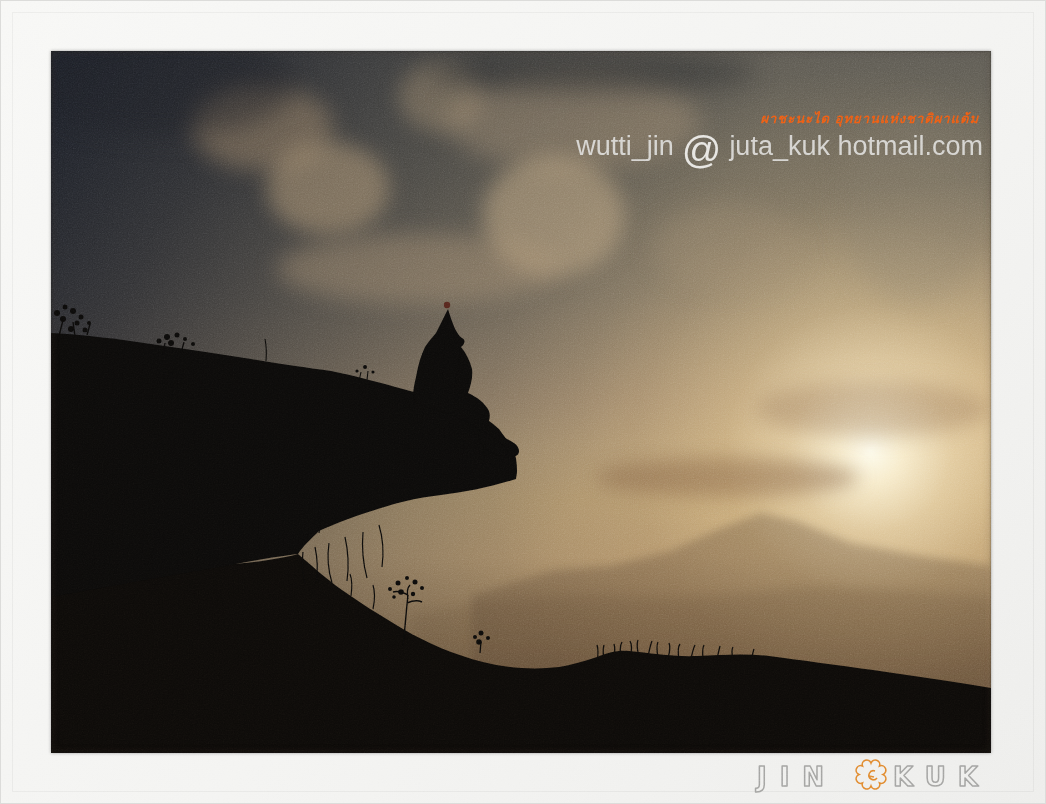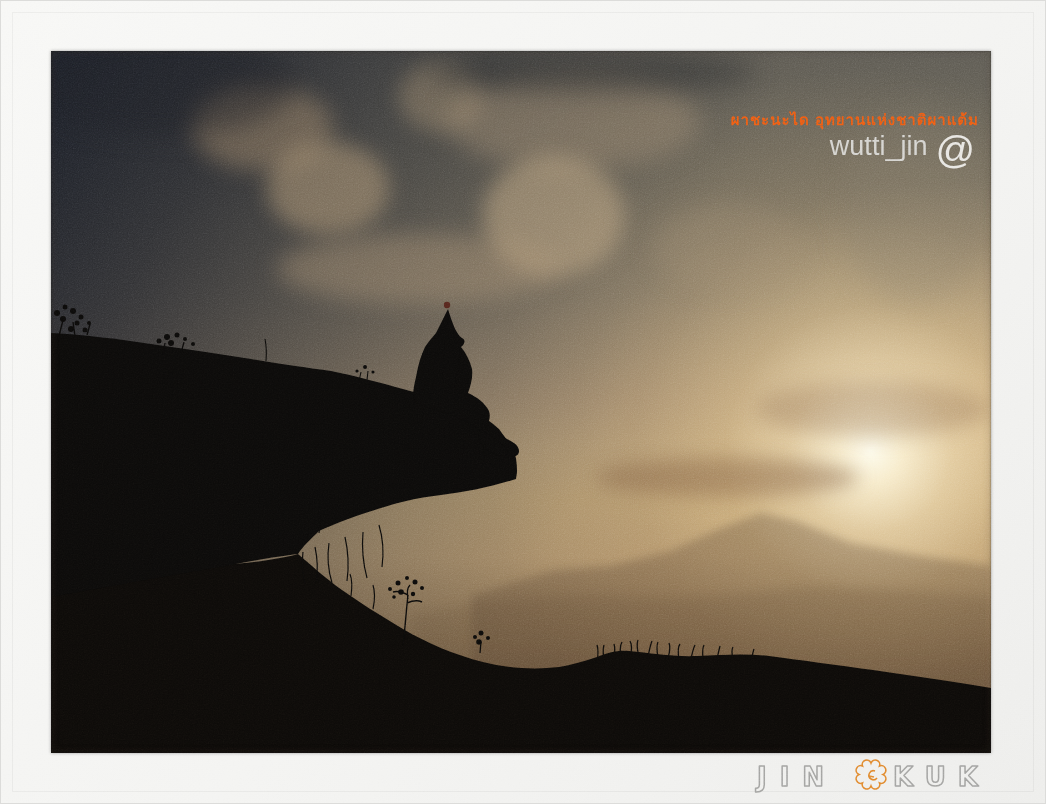--- a/index.html
+++ b/index.html
@@ -39,21 +39,21 @@
   .c8 {left:24%;top:26%; width:30%;height:10%;background:rgba(175,150,118,0.40);filter:blur(11px);}
   .c9 {left:58%;top:58%; width:28%;height:5.5%;background:rgba(130,95,65,0.45);filter:blur(9px);}
   .c10{left:75%;top:47%; width:25%;height:8%; background:rgba(140,105,75,0.35);filter:blur(10px);}
   .c11{left:40%;top:0%;  width:35%;height:6%; background:rgba(40,42,44,0.50);filter:blur(12px);}
   .c12{left:-2%;top:-2%; width:28%;height:14%;background:rgba(28,30,36,0.50);filter:blur(12px);}
   .scene{position:absolute;inset:0;width:100%;height:100%;}
   .photo-edge{position:absolute;inset:0;pointer-events:none;
     box-shadow:inset 0 0 2px rgba(25,25,25,0.6), inset 0 0 8px rgba(60,50,40,0.25);}
   .caption-thai{
     position:absolute;top:57px;right:12px;
-    color:#ee5a10;font-size:15px;font-weight:bold;
+    color:#ee5a10;font-size:13px;font-style:italic;font-weight:bold;
     letter-spacing:1px;white-space:nowrap;
   }
   .caption-email{
     position:absolute;top:80px;right:8px;
     color:#dcdbd8;font-size:27px;opacity:0.93;
     white-space:nowrap;display:flex;
   }
   .caption-email .at{
     font-size:39px;font-weight:normal;margin:0 8px;line-height:1;
     position:relative;top:-1px;color:#f0efec;
@@ -205,20 +205,21 @@
         <path d="M430,378 C438,384 448,390 454,396 C458,400 457,405 451,405 C444,405 436,399 431,394 C427,389 427,382 430,378 Z"></path>
         <path d="M410,300 L404,336 M434,390 l-1,14" stroke="#0b0a09" stroke-width="1.5" fill="none"></path>
       </g>
     </svg>
 
     <div class="caption-thai">ผาชะนะได อุทยานแห่งชาติผาแต้ม</div>
 
     <div class="caption-email">
       <span>wutti_jin</span>
       <span class="at">@</span>
+      <span>juta_kuk hotmail.com</span>
     </div>
 
     <div class="photo-edge"></div>
   </div>
 
   <svg class="logo" width="250" height="38" viewBox="0 0 250 38">
     <text x="6" y="29" font-family="DejaVu Sans, sans-serif" font-size="26" font-weight="bold" letter-spacing="13" stroke="#a2a2a0" stroke-width="1.5" fill="none" stroke-linejoin="round">JIN</text>
     <g transform="translate(120,18)" stroke="#e0882a" stroke-width="1.6" fill="none">
       <path d="M0,-12 a4.5,4.5 0 0 1 8.5,3 a4.5,4.5 0 0 1 3.5,8.5 a4.5,4.5 0 0 1 -3.5,8.5 a4.5,4.5 0 0 1 -8.5,3 a4.5,4.5 0 0 1 -8.5,-3 a4.5,4.5 0 0 1 -3.5,-8.5 a4.5,4.5 0 0 1 3.5,-8.5 a4.5,4.5 0 0 1 8.5,-3 Z"></path>
       <path d="M4,-4 a4.5,4.5 0 1 0 2,7 M-2,1 l5,1"></path>

